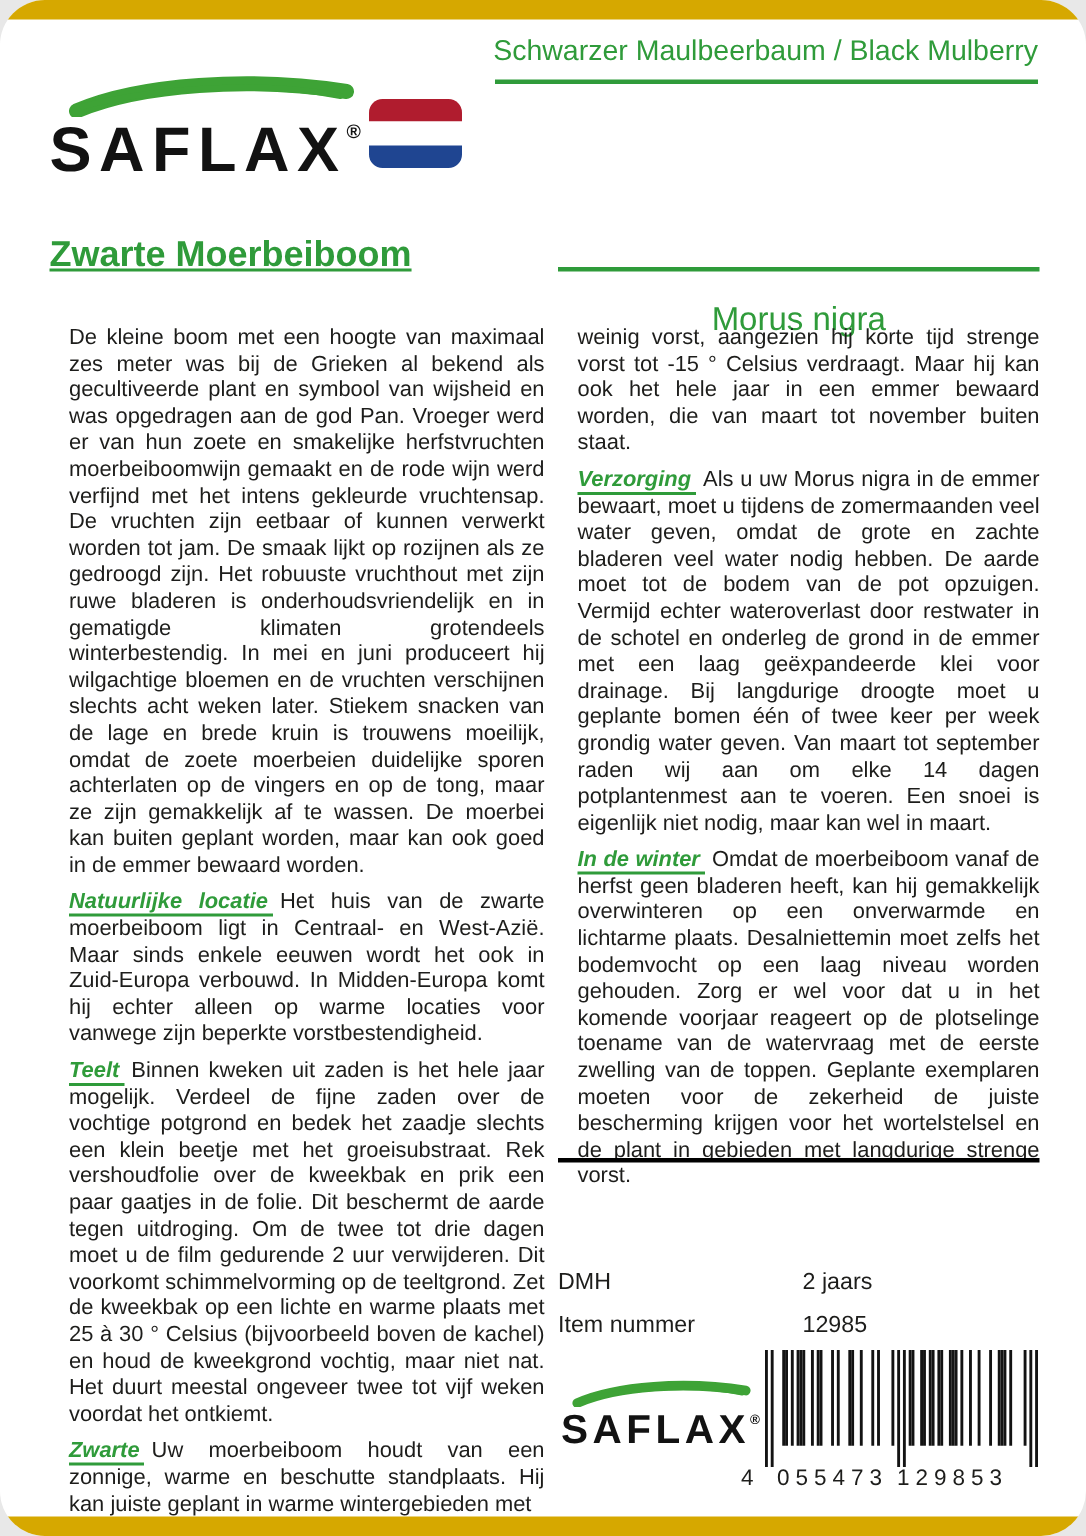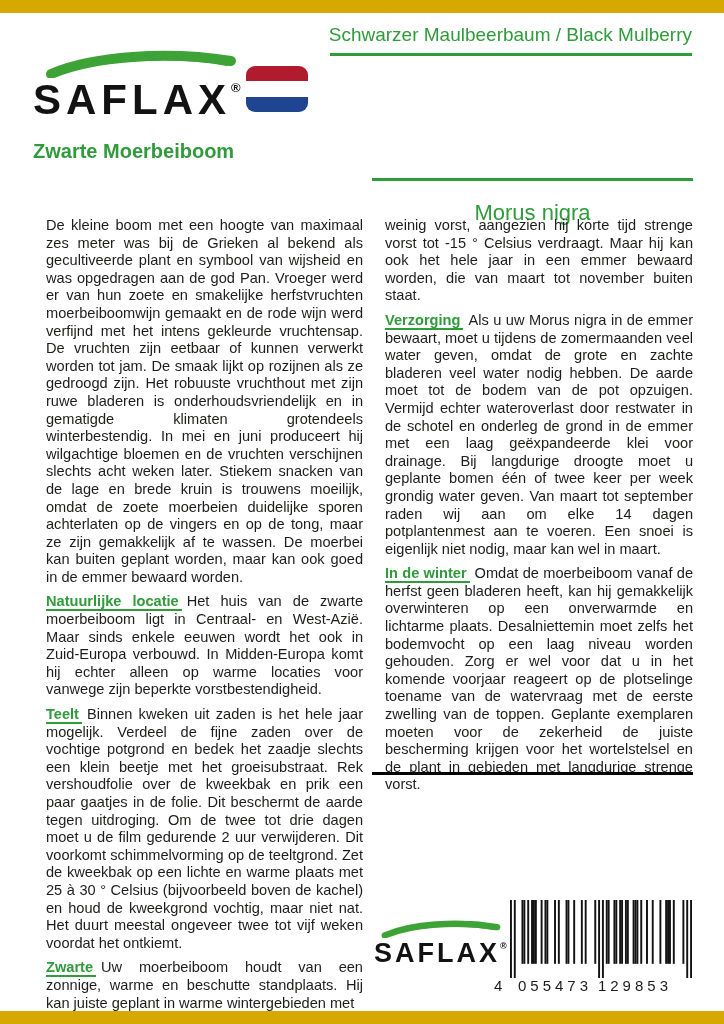--- a/index.html
+++ b/index.html
@@ -5,20 +5,21 @@
   html, body { margin: 0; padding: 0; background: #e8e8e8; }
   .page {
     position: relative;
     width: 724px;
     height: 1024px;
     margin: 0 auto;
     background: #ffffff;
     font-family: "Liberation Sans", sans-serif;
     color: var(--text, #1d1d1b);
     overflow: hidden;
+    border-radius: 30px;
   }
   .bar {
     position: absolute;
     left: 0;
     width: 724px;
     height: 13px;
     background: var(--yellow, #d6a800);
   }
   .bar.top { top: 0; }
   .bar.bottom { bottom: 0; }
@@ -65,23 +66,24 @@
     position: absolute; left: 246px; top: 66px;
     width: 62px; height: 46px;
     border-radius: 9px; overflow: hidden;
   }
   .flag .stripe { height: 33.34%; width: 100%; }
   .flag .red { background: var(--flag-red, #b01c2e); }
   .flag .white { background: var(--flag-white, #ffffff); }
   .flag .blue { background: var(--flag-blue, #1f4591); }
 
   .title {
-    position: absolute; left: 33px; top: 140px; margin: 0;
-    font-size: 20px; font-weight: bold;
+    position: absolute; left: 33px; top: 156px; margin: 0;
+    font-size: 24px; font-weight: bold;
     color: var(--green, #2f9b3a);
+    text-decoration: underline;
   }
   .latin-rule {
     position: absolute; left: 372px; top: 178px;
     width: 321px; height: 3px;
     background: var(--green, #2f9b3a);
   }
   .latin {
     position: absolute; left: 372px; top: 184px;
     width: 321px; text-align: center;
     font-size: 22px; color: var(--green, #2f9b3a); margin-top: 16px;
@@ -94,20 +96,21 @@
   }
   .col-left  { left: 33px;  width: 330px; }
   .col-right { left: 372px; width: 321px; }
   .col p { margin: 0 0 7px 13px; }
   .sh {
     color: var(--green, #2f9b3a);
     font-weight: bold;
     border-bottom: 2px solid var(--green, #2f9b3a);
     padding-right: 3px;
     margin-right: 5px;
+    font-style: italic;
   }
 
   .black-rule {
     position: absolute; left: 372px; top: 772px;
     width: 321px; height: 3px; background: #000;
   }
 
   .info { position: absolute; left: 372px; top: 846px; width: 321px; font-size: 15.5px; }
   .info-row { display: flex; margin-bottom: 11px; }
   .info-label { width: 163px; }
@@ -157,20 +160,30 @@
   </div>
 
   <div class="col col-right">
     <p><span>weinig vorst, aangezien hij korte tijd strenge vorst tot -15 ° Celsius verdraagt. Maar hij kan ook het hele jaar in een emmer bewaard worden, die van maart tot november buiten staat.</span></p>
     <p><span class="sh">Verzorging</span><span>Als u uw Morus nigra in de emmer bewaart, moet u tijdens de zomermaanden veel water geven, omdat de grote en zachte bladeren veel water nodig hebben. De aarde moet tot de bodem van de pot opzuigen. Vermijd echter wateroverlast door restwater in de schotel en onderleg de grond in de emmer met een laag geëxpandeerde klei voor drainage. Bij langdurige droogte moet u geplante bomen één of twee keer per week grondig water geven. Van maart tot september raden wij aan om elke 14 dagen potplantenmest aan te voeren. Een snoei is eigenlijk niet nodig, maar kan wel in maart.</span></p>
     <p><span class="sh">In de winter</span><span>Omdat de moerbeiboom vanaf de herfst geen bladeren heeft, kan hij gemakkelijk overwinteren op een onverwarmde en lichtarme plaats. Desalniettemin moet zelfs het bodemvocht op een laag niveau worden gehouden. Zorg er wel voor dat u in het komende voorjaar reageert op de plotselinge toename van de watervraag met de eerste zwelling van de toppen. Geplante exemplaren moeten voor de zekerheid de juiste bescherming krijgen voor het wortelstelsel en de plant in gebieden met langdurige strenge vorst.</span></p>
   </div>
 
   <div class="black-rule"></div>
 
+  <div class="info">
+    <div class="info-row">
+      <span class="info-label">DMH</span>
+      <span class="info-value">2 jaars</span>
+    </div>
+    <div class="info-row">
+      <span class="info-label">Item nummer</span>
+      <span class="info-value">12985</span>
+    </div>
+  </div>
 
   <div class="logo logo-small">
     <svg class="swoosh" viewBox="0 0 192 28" preserveAspectRatio="none">
       <path d="M6 24 C 48 6, 122 1, 186 11" stroke="#3ea336" stroke-width="10" fill="none" stroke-linecap="round"></path>
       <path d="M10 21 C 62 8, 132 4, 182 14" stroke="#3ea336" stroke-width="4" fill="none" stroke-linecap="round"></path>
     </svg>
     <div class="brand"><span>SAFLAX</span><span class="reg">®</span></div>
   </div>
 
   <div class="barcode">

